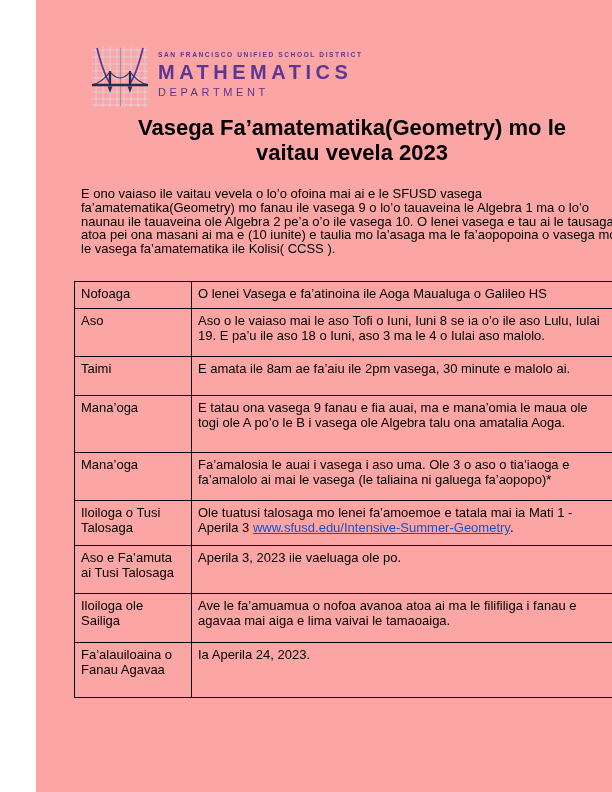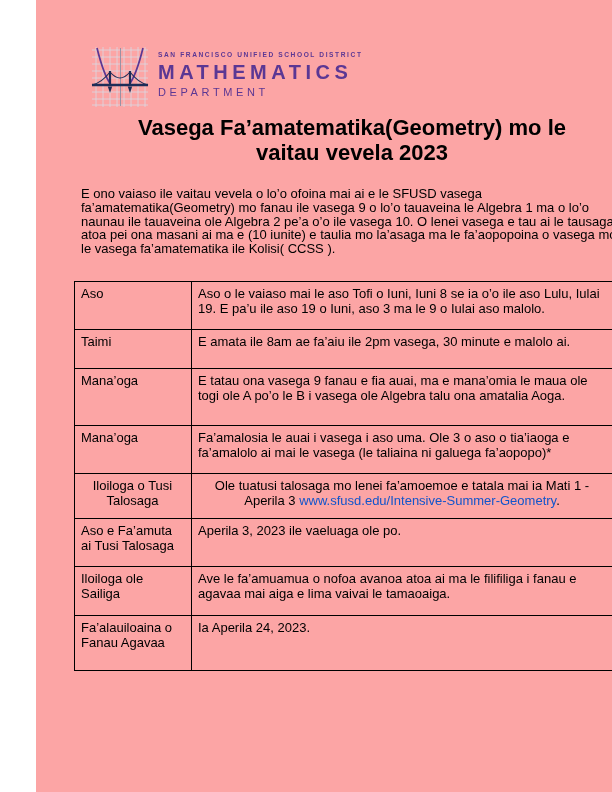--- a/index.html
+++ b/index.html
@@ -82,25 +82,26 @@
     border: 1.5px solid #000000;
     vertical-align: top;
     padding: 4px 7px 6px 6px;
   }
   .info-table td.label-cell { width: 103px; }
   tr.h27 { height: 27px; }
   tr.h61 { height: 48px; }
   tr.h39 { height: 39px; }
   tr.h57 { height: 57px; }
   tr.h48 { height: 48px; }
-  tr.h45 { height: 45px; text-align: center; }
+  tr.h45 { height: 45px; }
   tr.h49 { height: 49px; padding-left: 40px; }
   tr.h55 { height: 55px; }
   a.doc-link {
     color: #1155cc;
+    text-decoration: underline;
     cursor: pointer;
   }
 </style>
 </head>
 <body>
 
 <div class="page">
 
   <div class="logo">
     <svg class="logo-icon" viewBox="0 0 58 62">
@@ -148,23 +149,27 @@
 
   <div class="doc-title">
     <div>Vasega Fa’amatematika(Geometry) mo le</div>
     <div>vaitau vevela 2023</div>
   </div>
 
   <p class="intro">E ono vaiaso ile vaitau vevela o lo’o ofoina mai ai e le SFUSD vasega fa’amatematika(Geometry) mo fanau ile vasega 9 o lo’o tauaveina le Algebra 1 ma o lo’o naunau ile tauaveina ole Algebra 2 pe’a o’o ile vasega 10. O lenei vasega e tau ai le tausaga atoa pei ona masani ai ma e (10 iunite) e taulia mo la’asaga ma le fa’aopopoina o vasega mo le  vasega fa’amatematika ile Kolisi( CCSS ).</p>
 
   <table class="info-table">
     <tbody>
+      <tr class="h27">
+        <td class="label-cell">Nofoaga</td>
+        <td>O lenei Vasega e fa’atinoina ile Aoga Maualuga o Galileo HS</td>
+      </tr>
       <tr class="h61">
         <td class="label-cell">Aso</td>
-        <td>Aso o le vaiaso mai le aso Tofi o Iuni, Iuni 8 se ia o’o ile aso Lulu, Iulai 19. E pa’u ile aso 19 o Iuni, aso 3 ma le 9 o Iulai aso malolo.</td>
+        <td>Aso o le vaiaso mai le aso Tofi o Iuni, Iuni 8 se ia o’o ile aso Lulu, Iulai 19. E pa’u ile aso 18 o Iuni, aso 3 ma le 4 o Iulai aso malolo.</td>
       </tr>
       <tr class="h39">
         <td class="label-cell">Taimi</td>
         <td>E amata ile 8am ae fa’aiu ile 2pm vasega, 30 minute e malolo ai.</td>
       </tr>
       <tr class="h57">
         <td class="label-cell">Mana’oga</td>
         <td>E tatau ona vasega 9 fanau e fia auai, ma e mana’omia le maua ole togi ole A po’o le B i vasega ole Algebra talu ona amatalia Aoga.</td>
       </tr>
       <tr class="h48">

